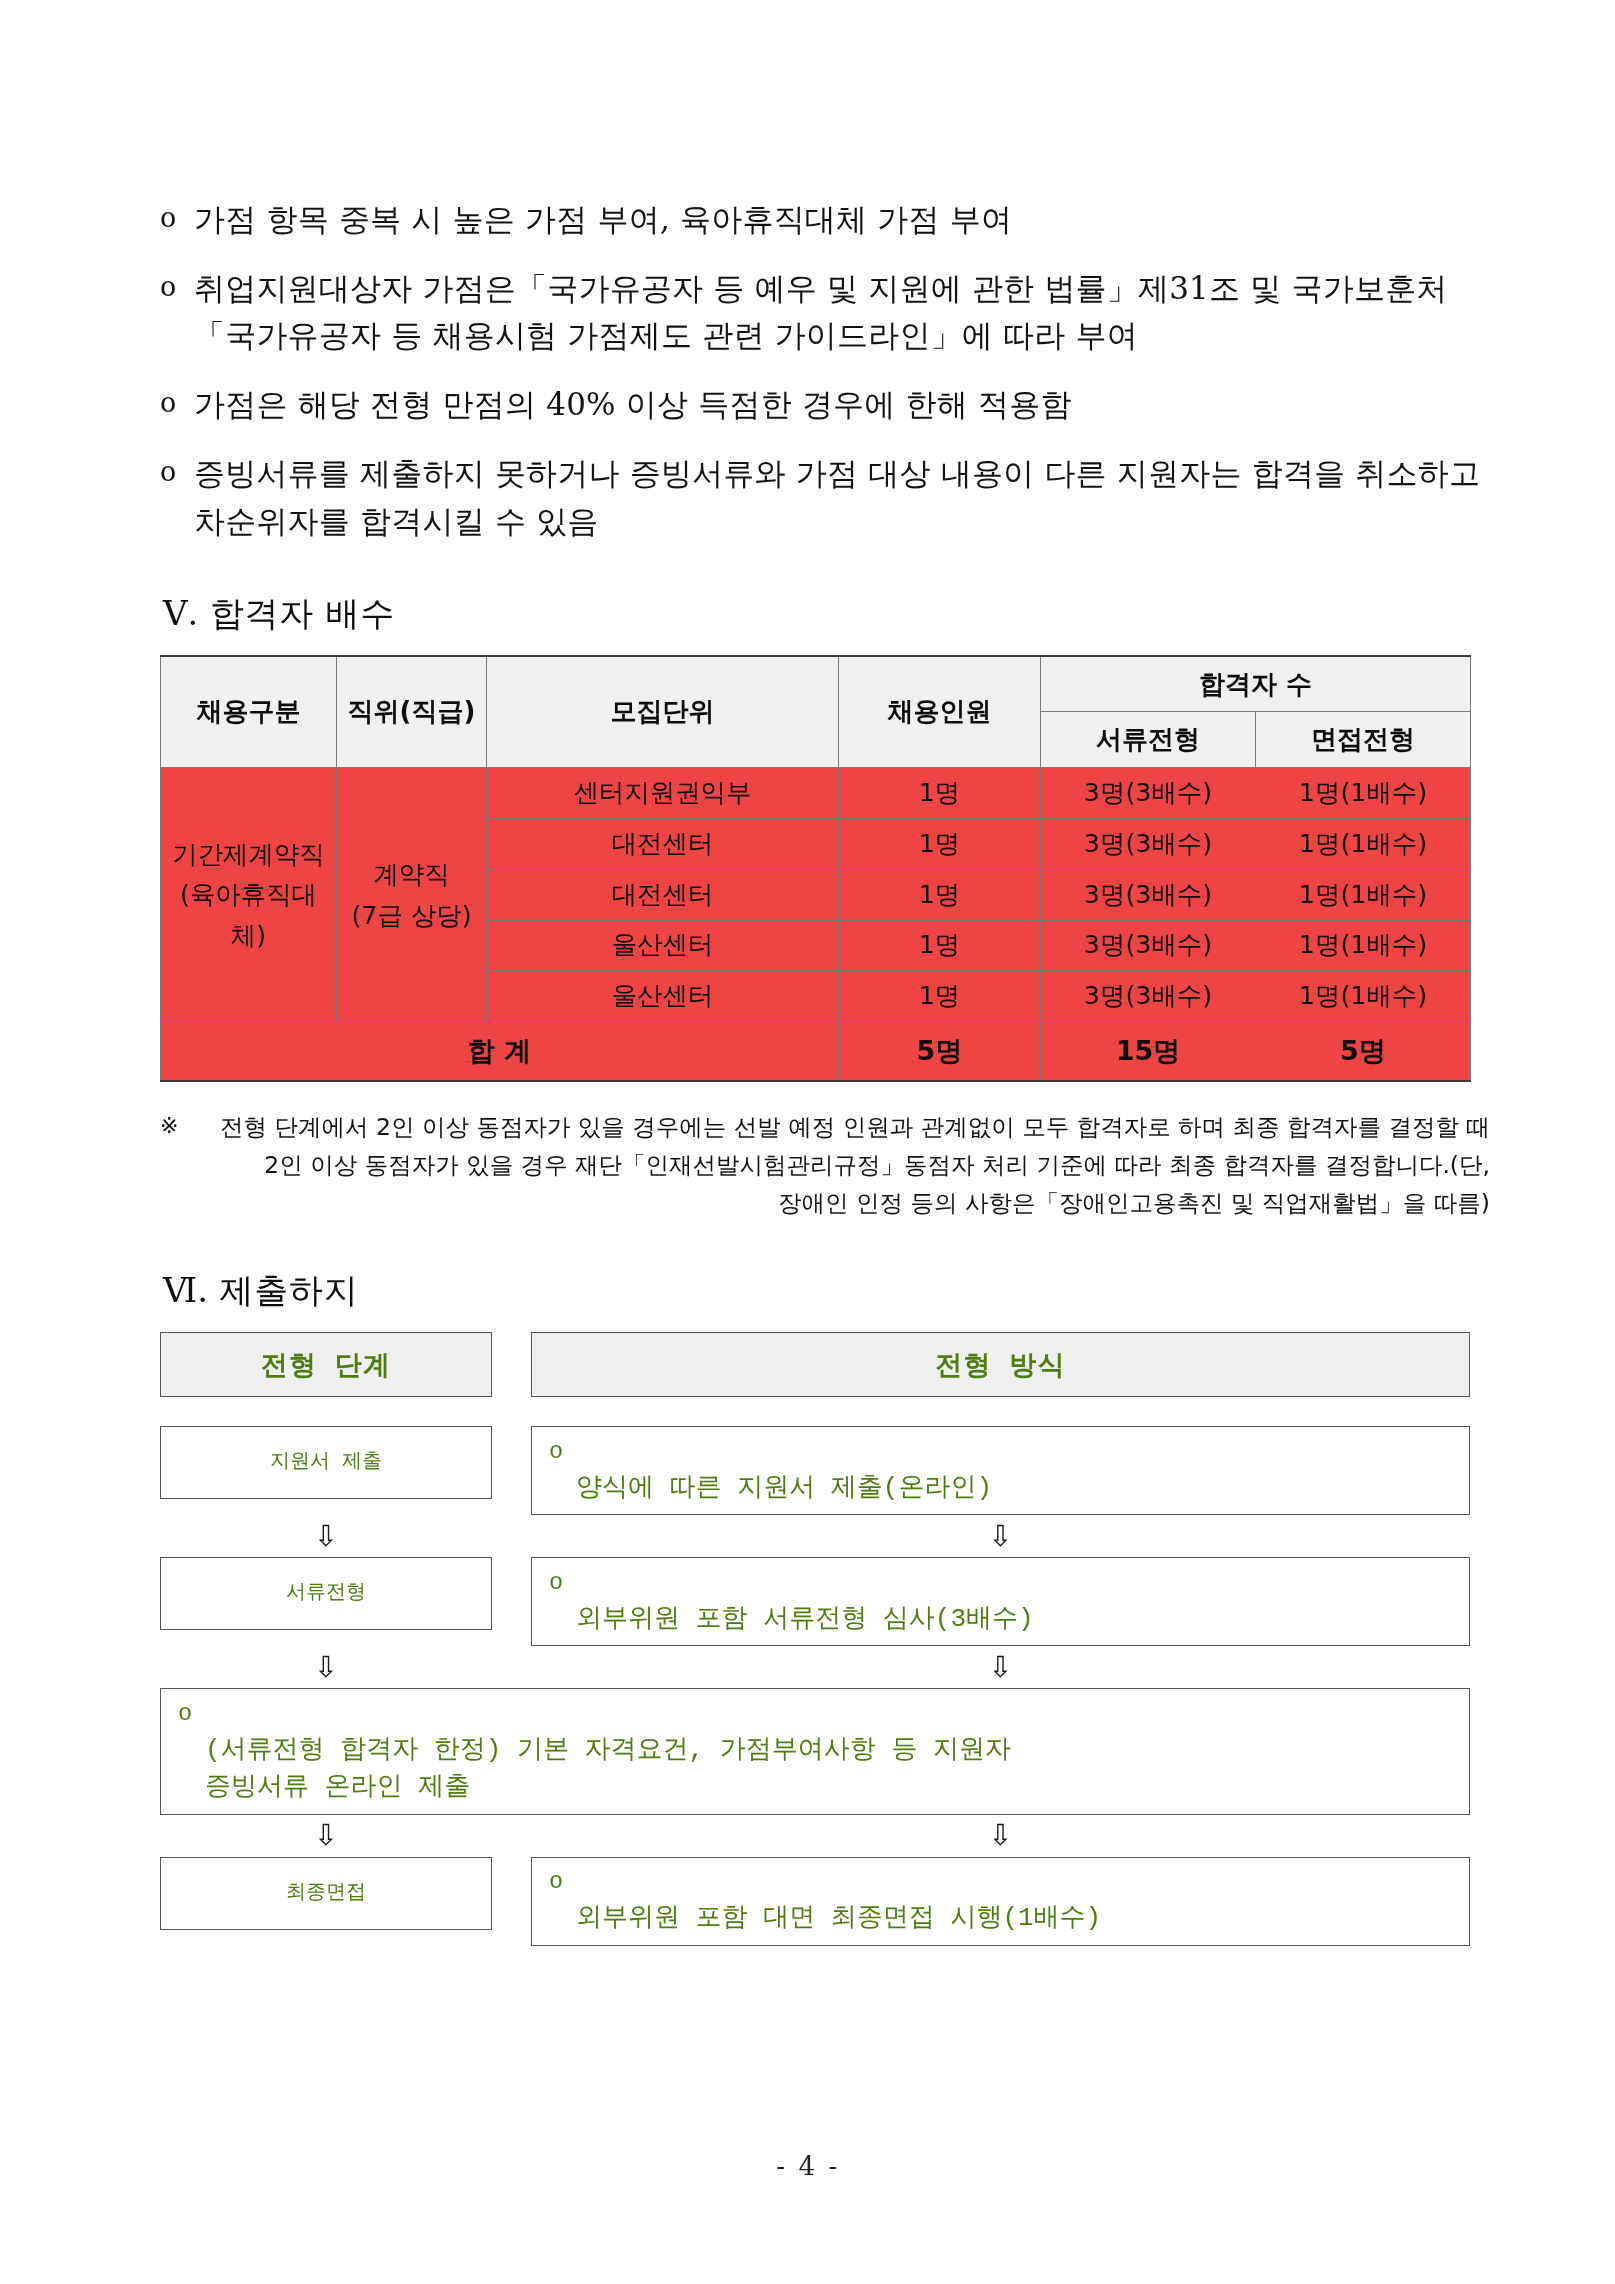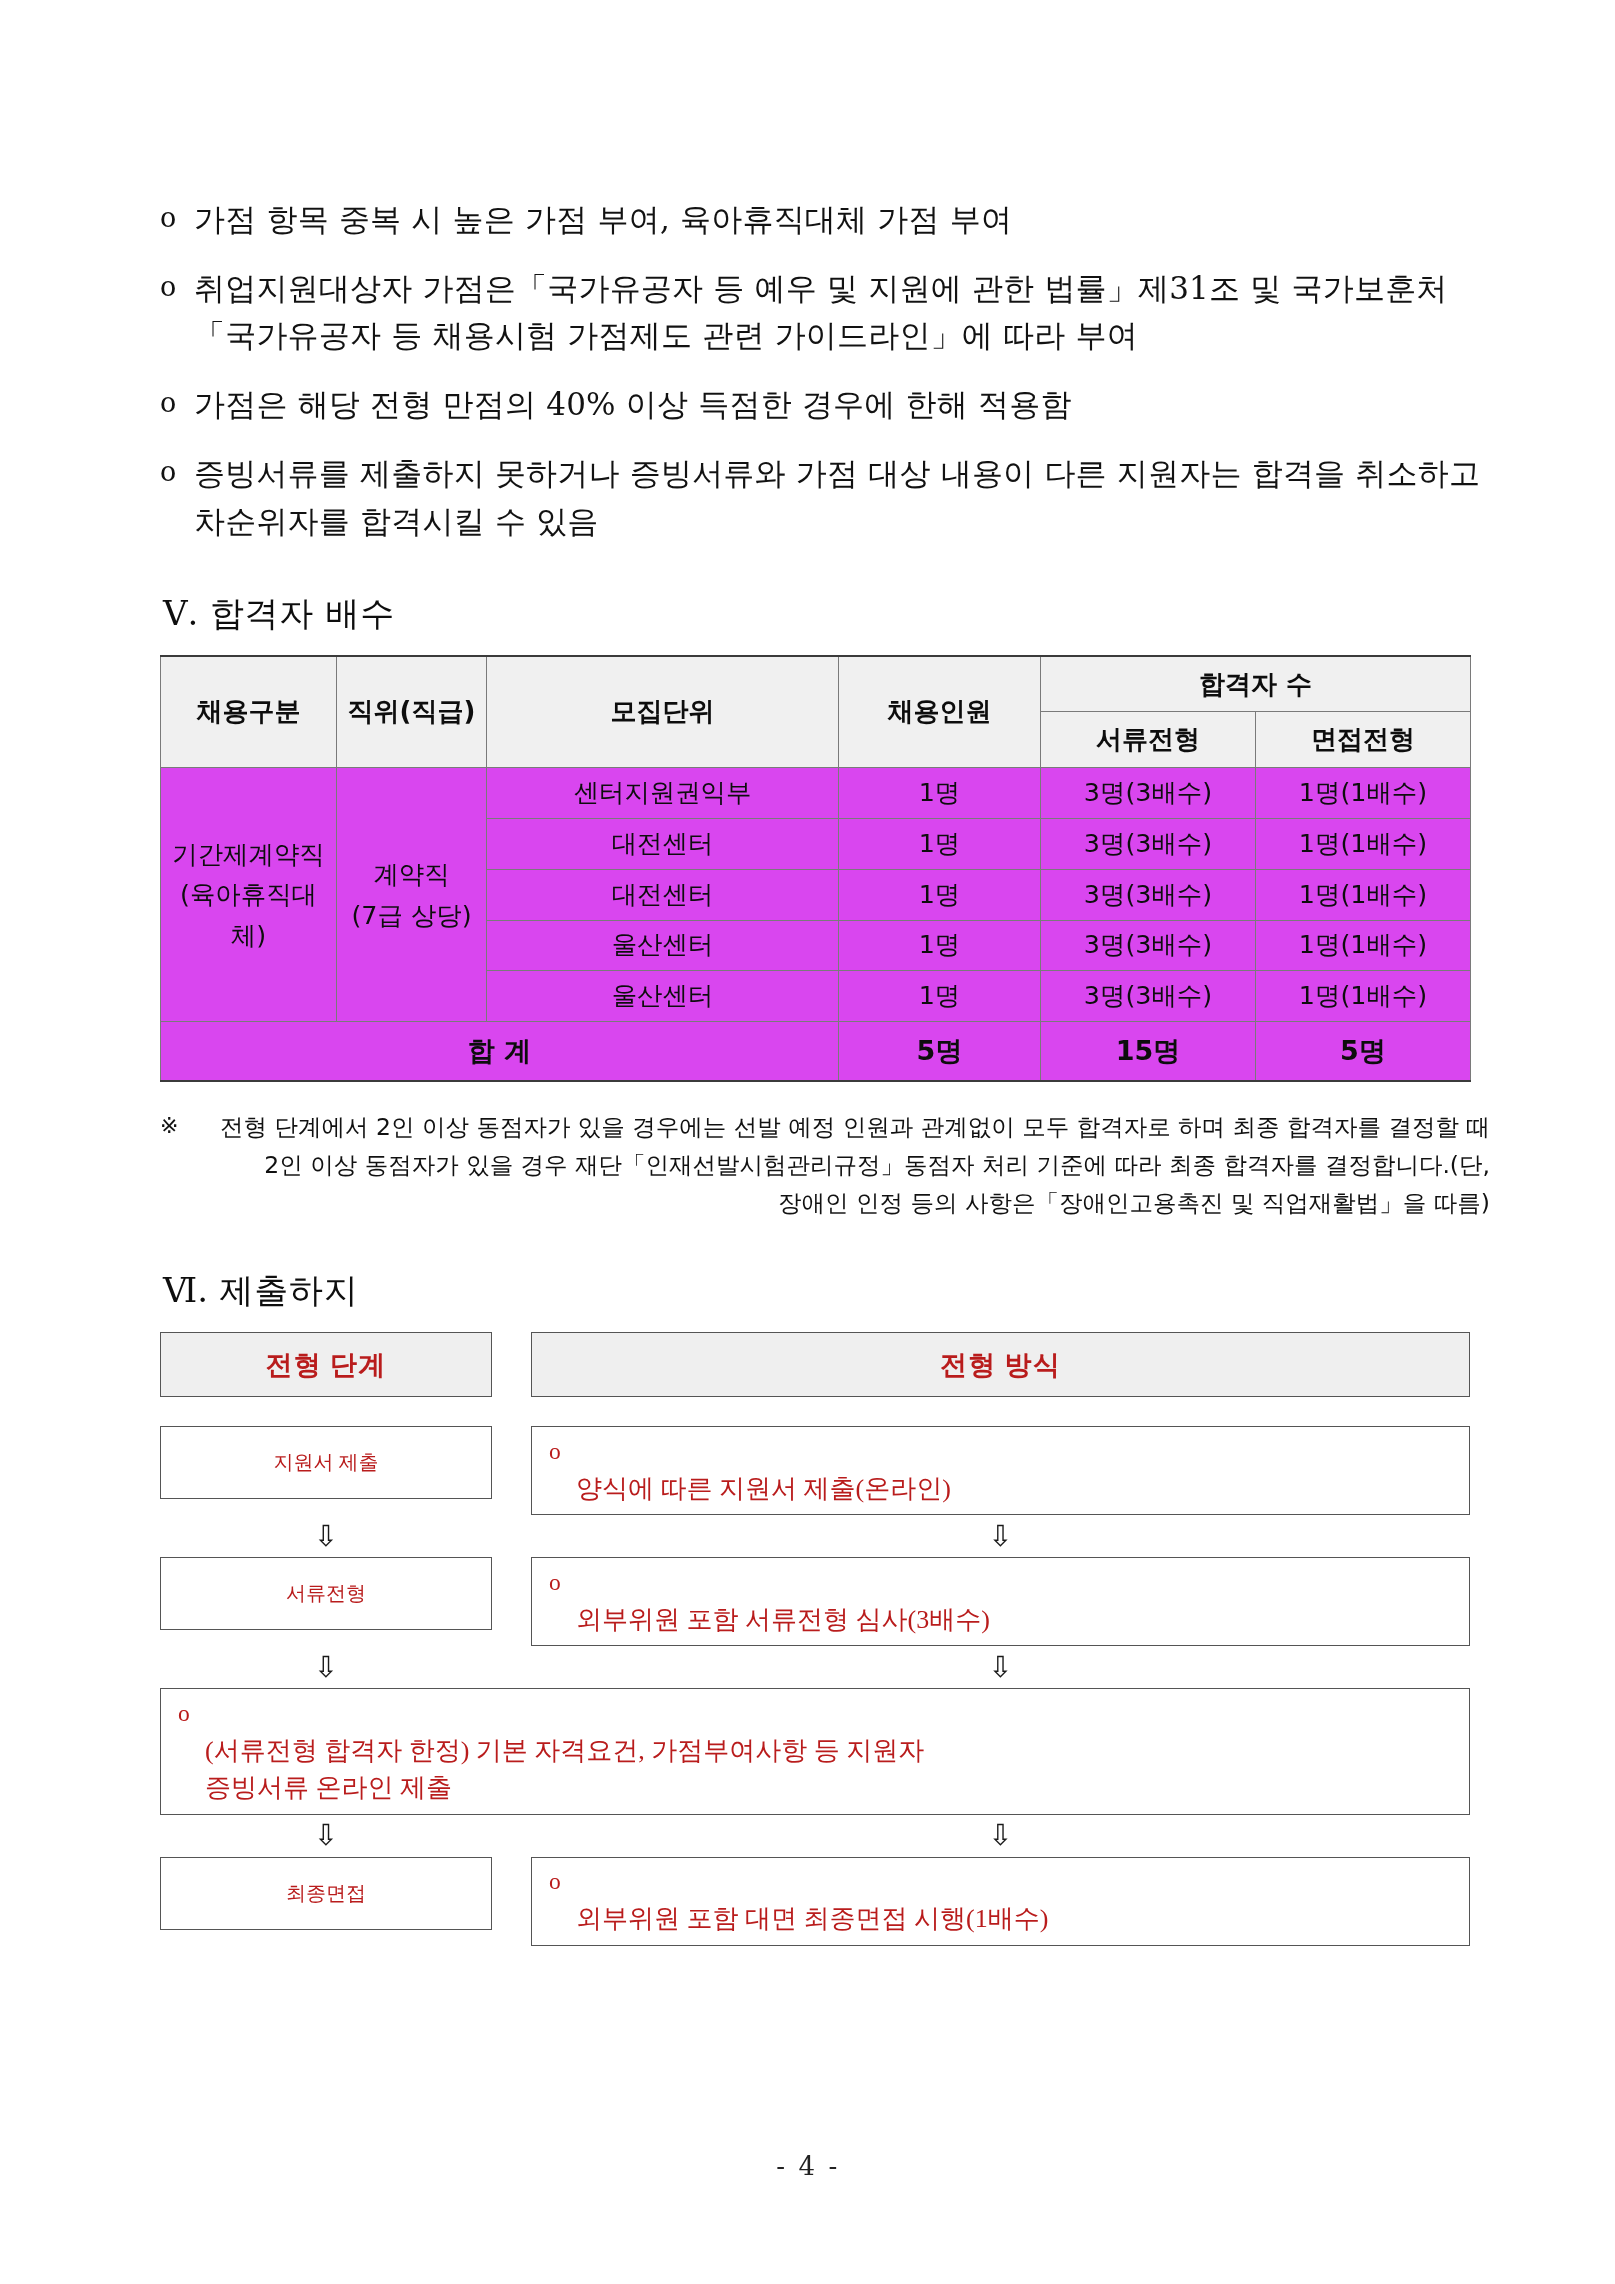--- a/index.html
+++ b/index.html
@@ -87,21 +87,21 @@
   }
   table.quota-table th {
     background: #f0f0f0;
     font-weight: bold;
     font-size: 26px;
     height: 47px;
   }
   table.quota-table td {
     font-size: 25.4px;
     height: 42px;
-    background: #d946ef;
+    background: #ef4444;
   }
   td.cat-cell {
     font-size: 25.4px;
     line-height: 1.6;
   }
   tr.total-row td {
     font-weight: bold;
     font-size: 27px;
     height: 50px;
     margin-left: 42px;
@@ -149,22 +149,22 @@
     width: 332px;
   }
   .flow-right {
     flex: 1 1 auto;
   }
   .fbox {
     border: 1.3px solid #555555;
     box-sizing: border-box;
     display: flex;
     align-items: center;
-    font-family: Liberation Serif, serif;
-    color: #b91c1c;
+    font-family: Liberation Mono, monospace;
+    color: #4d7c0f;
     background: #ffffff;
   }
   .fbox.head {
     background: #efefef;
     font-weight: bold;
     justify-content: center;
     font-size: 27px;
     height: 65px;
     letter-spacing: 1.3px;
   }

